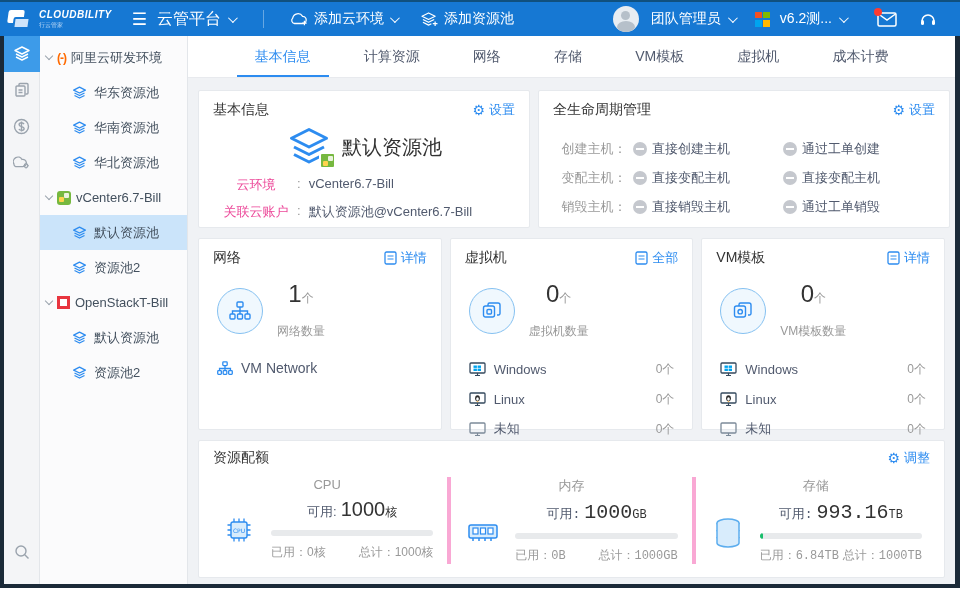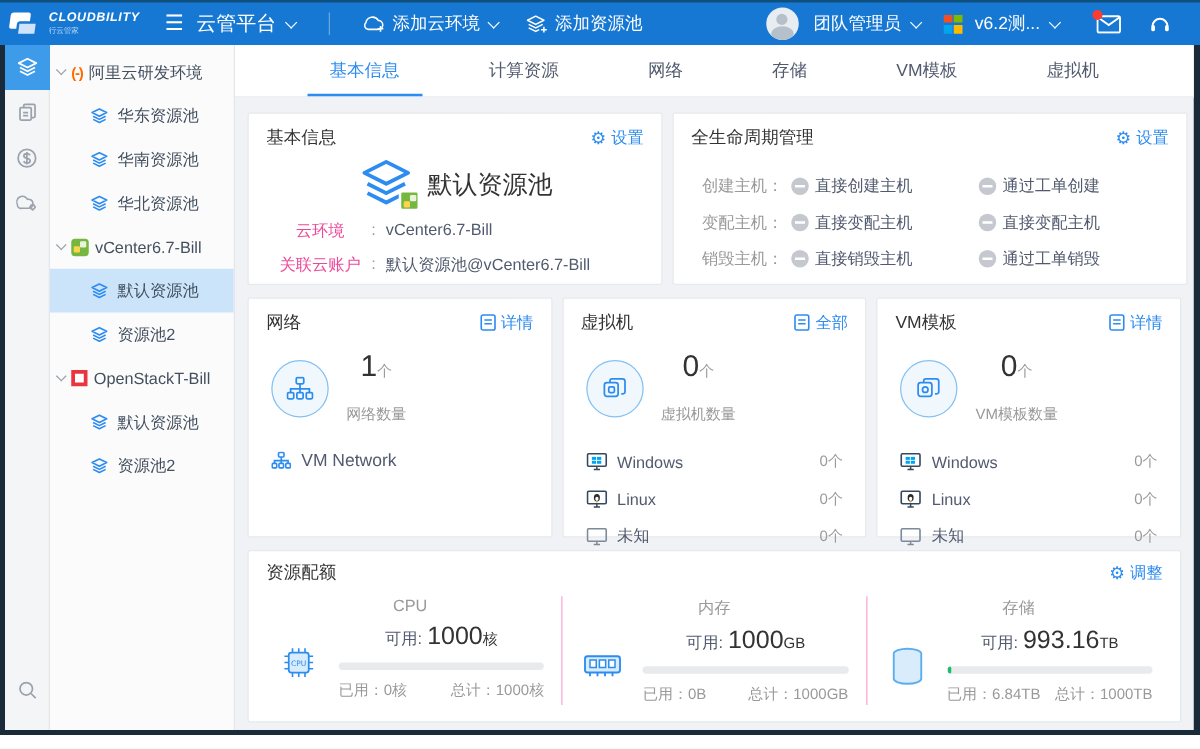--- a/index.html
+++ b/index.html
@@ -97,21 +97,21 @@
   .stat-num { font-size:24px; color:#333; line-height:1.1; }
   .stat-num small { font-size:12px; color:#999; font-weight:normal; }
   .stat-label { font-size:12px; color:#999; margin-top:16px; }
   .net-list { padding:20px 18px 0; display:flex; align-items:center; gap:8px; color:#515a6e; font-size:14px; }
   .os-rows { padding:14px 18px 0; }
   .os-row { display:flex; align-items:center; gap:8px; height:30px; font-size:13px; color:#515a6e; }
   .os-count { margin-left:auto; color:#999; font-size:12px; }
   
   .quota-body { display:flex; padding:2px 8px 0; }
   .q-sec { flex:1; padding:0 14px; }
-  .q-sec + .q-sec { border-left:1px solid #f9a8d4; }
+  .q-sec + .q-sec { border-left:4px solid #f9a8d4;font-family:Liberation Mono, monospace; }
   .q-name { color:#999; font-size:13px; margin-bottom:6px; }
   .q-flex { display:flex; gap:14px; align-items:center; }
   .q-icon { width:36px; display:flex; justify-content:center; flex-shrink:0; }
   .q-right { flex:1; min-width:0; }
   .q-avail { font-size:13px; color:#515a6e; }
   .q-avail .q-num { font-size:20px; color:#333; margin-left:4px; }
   .q-avail .q-unit { font-size:12px; color:#333; }
   .q-bar { height:6px; background:#e8eaec; border-radius:3px; margin:9px 0 8px; overflow:hidden; }
   .q-fill { height:100%; background:#19be6b; border-radius:3px; width:0; }
   .q-foot { display:flex; justify-content:space-between; font-size:12px; color:#999; }
@@ -302,20 +302,23 @@
             <span>网络</span>
           </div>
         <div class="tab">
             <span>存储</span>
           </div>
         <div class="tab">
             <span>VM模板</span>
           </div>
         <div class="tab">
             <span>虚拟机</span>
+          </div>
+        <div class="tab">
+            <span>成本计费</span>
           </div>
       </div>
 
       <div class="scroll">
 
         <div class="row1">
           <div class="card basic">
             <div class="card-head">
               <span class="card-title">基本信息</span>
               <span class="card-action">

